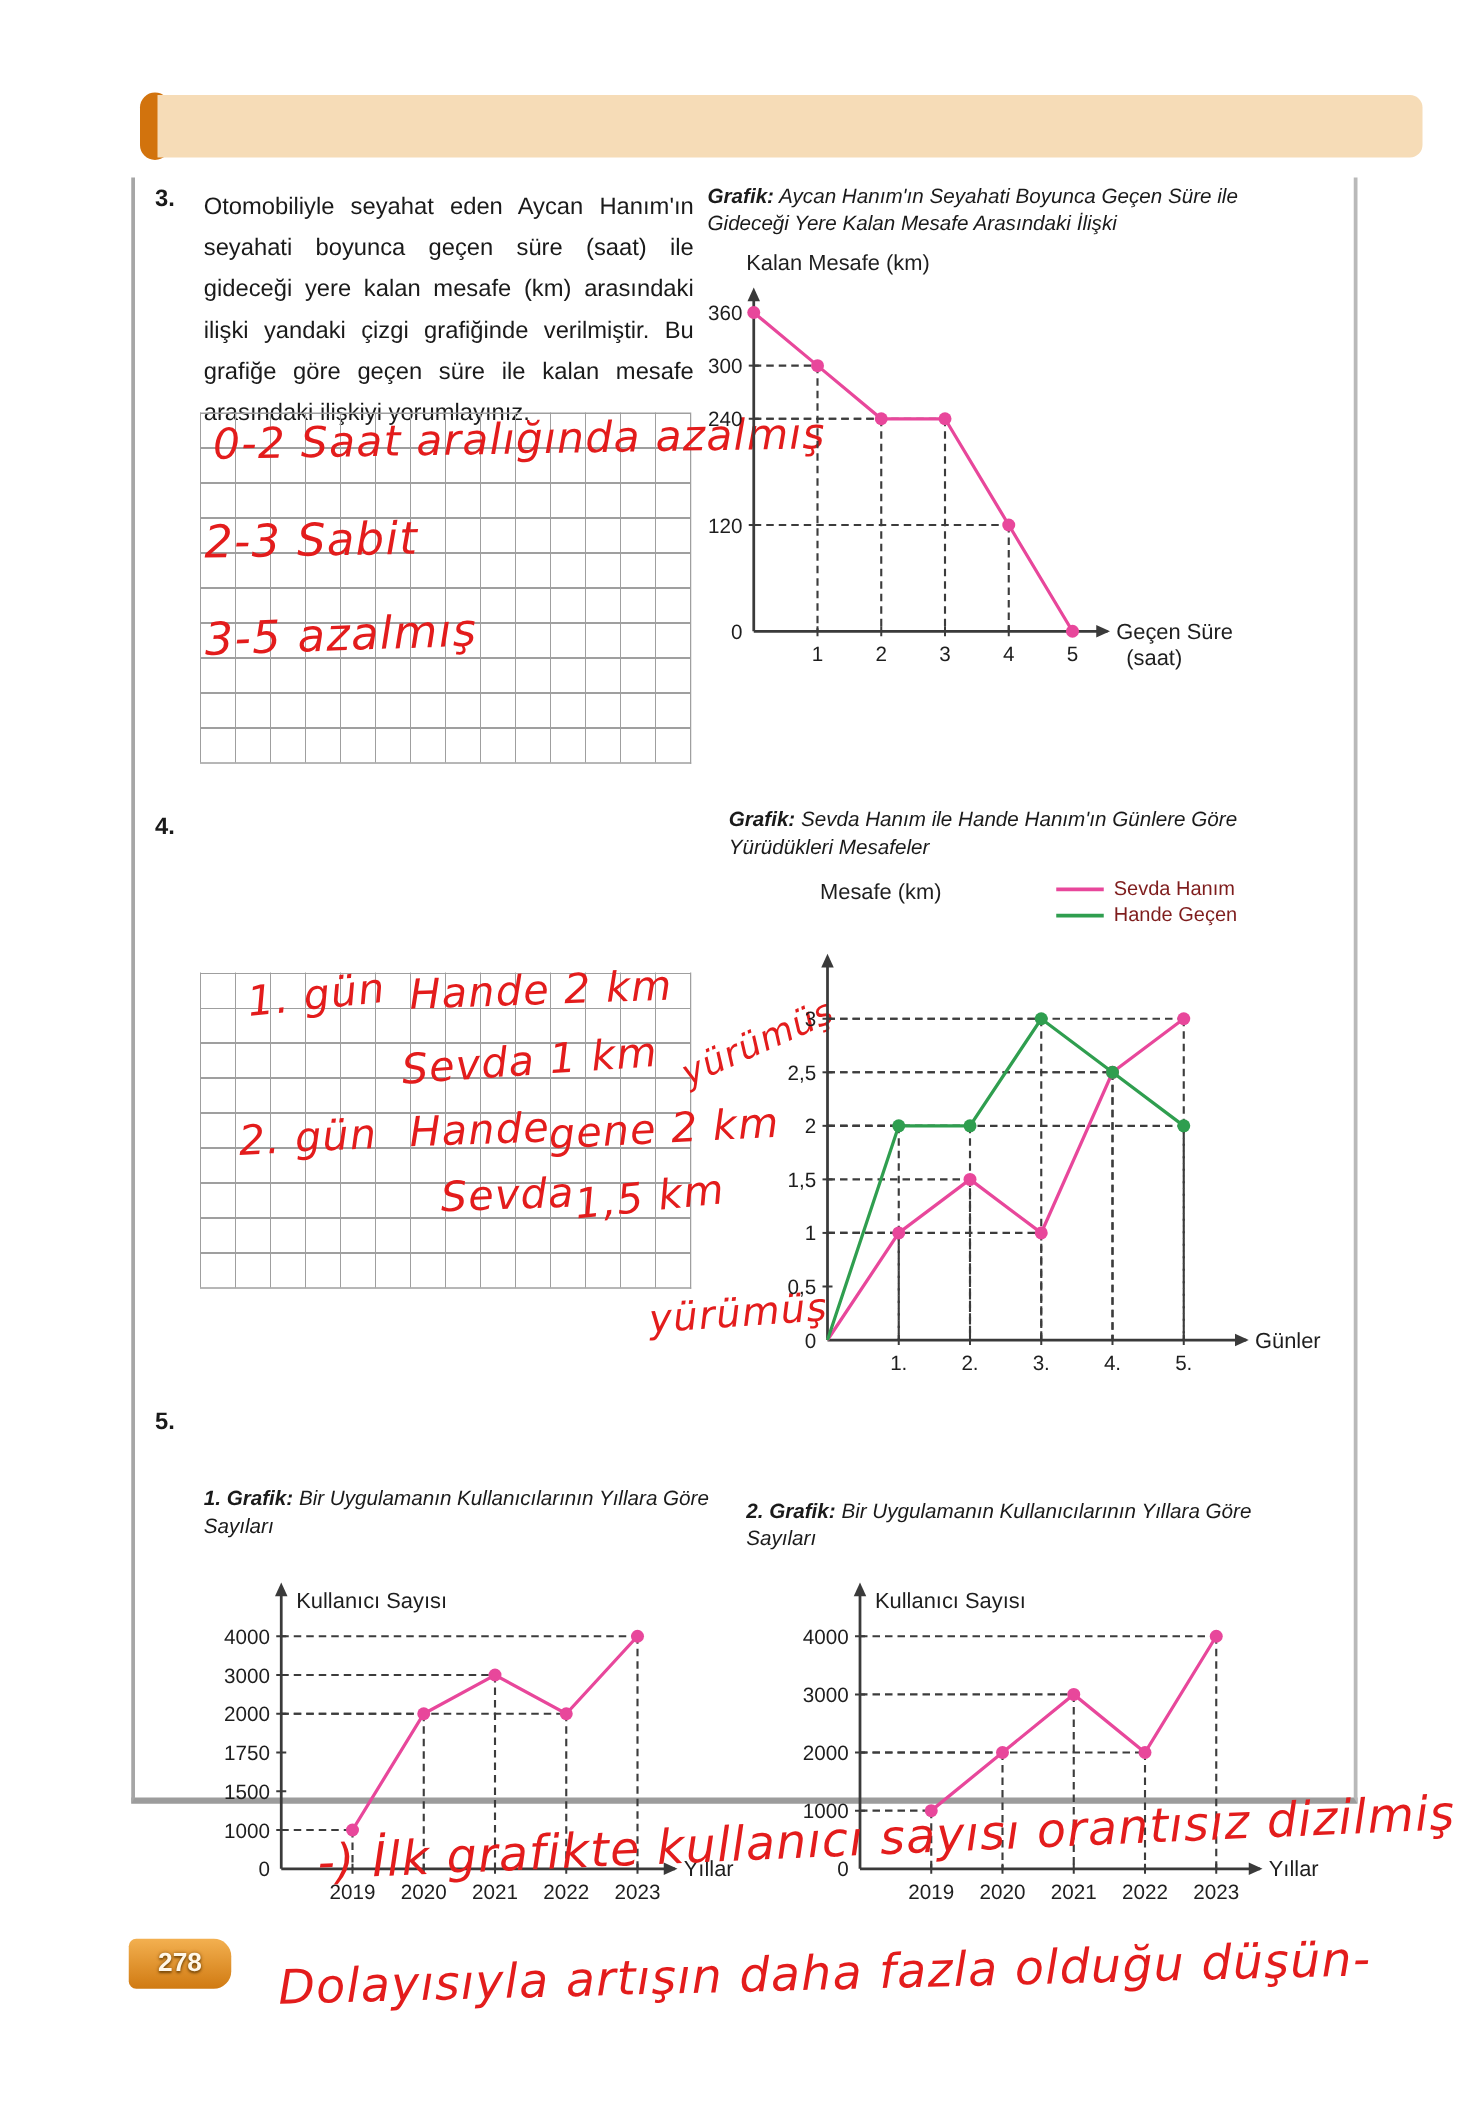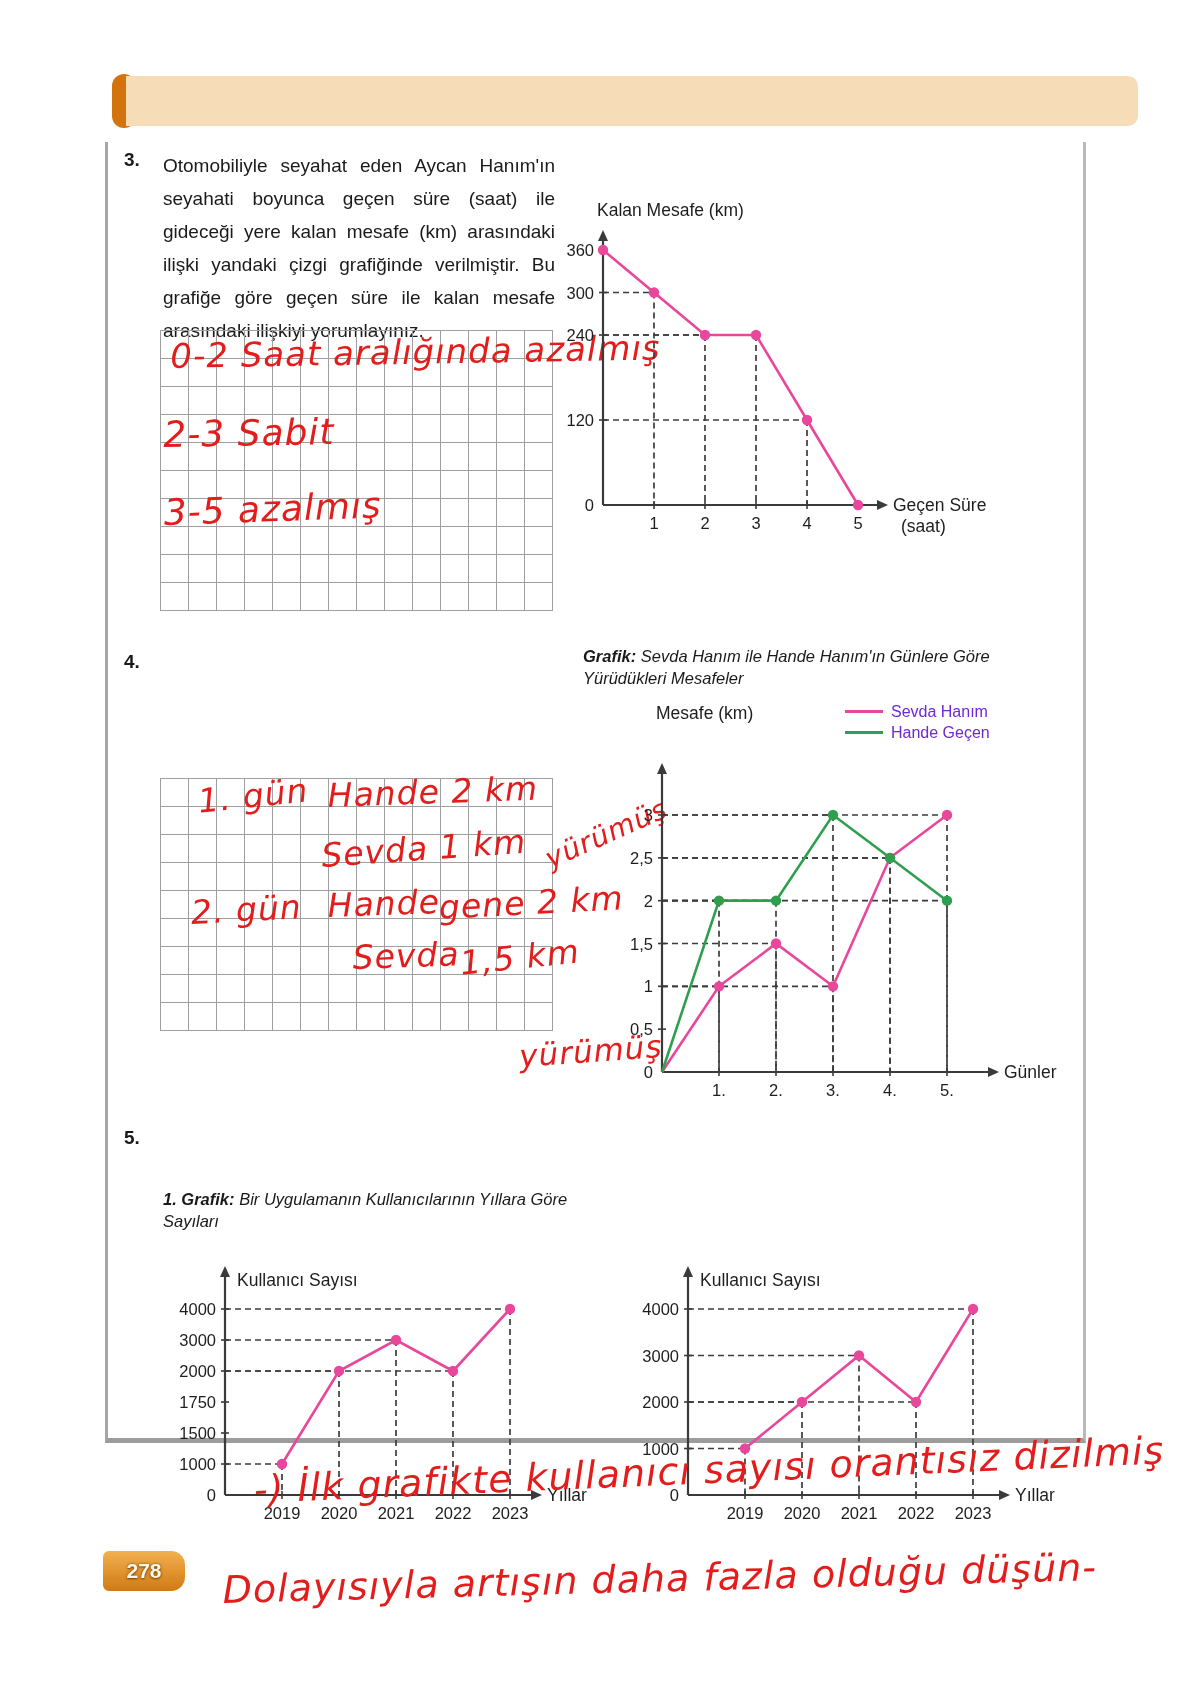--- a/index.html
+++ b/index.html
@@ -25,21 +25,21 @@
   .chart-title b{font-style:italic;}
   
   .hw{position:absolute;font-family:"DejaVu Sans",sans-serif;font-style:italic;
       white-space:nowrap;transform-origin:left top;letter-spacing:1px;}
   
   svg text{font-family:"Liberation Sans",sans-serif;}
   svg .tick{font-size:16.5px;fill:#1e1e1e;}
   svg .axlabel{font-size:17.5px;fill:#1e1e1e;}
   svg .guide{stroke:#3c3c3c;stroke-width:1.7;stroke-dasharray:6 4;}
   
-  .legend{position:absolute;font-size:16px;color:#6d28d9;}
+  .legend{position:absolute;font-size:16px;color:#7f1d1d;}
   .legend-row{display:flex;align-items:center;height:21px;}
   .swatch{display:inline-block;width:38px;height:3px;margin-right:8px;}
   
   .badge{position:absolute;left:103px;top:1551px;width:82px;height:40px;border-radius:6px 14px 14px 6px;
          display:flex;align-items:center;justify-content:center;font-size:21px;font-weight:bold;
          color:#fff7e8;text-shadow:0 1px 2px #7a4a08, 0 0 3px #8a5510;}
 </style>
 </head>
 <body>
 
@@ -51,20 +51,24 @@
   <div class="frame"></div>
 
   <div class="qnum" style="left:124px;top:149px;">3.</div>
   <div class="qtext" style="left:163px;top:149px;width:392px;">Otomobiliyle seyahat eden Aycan Hanım'ın seyahati boyunca geçen süre (saat) ile gideceği yere kalan mesafe (km) arasındaki ilişki yandaki çizgi grafiğinde verilmiştir. Bu grafiğe göre geçen süre ile kalan mesafe arasındaki ilişkiyi yorumlayınız.</div>
 
   <div class="grid" style="left:160px;top:330px;width:392px;height:280px;"></div>
   <div class="hw" style="left: 170px; top: 336px; font-size: 34px; transform: rotate(-1deg); color: rgb(227, 28, 28);">0-2 Saat aralığında azalmış</div>
   <div class="hw" style="left: 163px; top: 414px; font-size: 36px; transform: rotate(-1deg); color: rgb(227, 28, 28);">2-3 Sabit</div>
   <div class="hw" style="left: 163px; top: 492px; font-size: 36px; transform: rotate(-2deg); color: rgb(227, 28, 28);">3-5 azalmış</div>
 
+  <div class="chart-title" style="left:566px;top:146px;width:452px;">
+    <b>Grafik:</b>
+    <span>Aycan Hanım'ın Seyahati Boyunca Geçen Süre ile Gideceği Yere Kalan Mesafe Arasındaki İlişki</span>
+  </div>
   <svg id="svg-q3" class="abs" style="left:560px;top:198px;" width="452" height="345" role="img">
       <line x1="43" y1="94.5" x2="94" y2="94.5" class="guide"></line>
       <line x1="94" y1="94.5" x2="94" y2="307" class="guide"></line>
       <line x1="43" y1="137" x2="145" y2="137" class="guide"></line>
       <line x1="145" y1="137" x2="145" y2="307" class="guide"></line>
       <line x1="43" y1="137" x2="196" y2="137" class="guide"></line>
       <line x1="196" y1="137" x2="196" y2="307" class="guide"></line>
       <line x1="43" y1="222" x2="247" y2="222" class="guide"></line>
       <line x1="247" y1="222" x2="247" y2="307" class="guide"></line>
       <line x1="43" y1="307" x2="326" y2="307" stroke="#3a3a3a" stroke-width="2.2"></line>
@@ -241,20 +245,24 @@
       <text x="399" y="255" class="axlabel">Yıllar</text>
       <text x="89" y="40" class="axlabel">Kullanıcı Sayısı</text>
       <polyline points="134,218 191,125 248,94 305,125 362,63" fill="none" stroke="#e8479b" stroke-width="2.6"></polyline>
       <circle cx="134" cy="218" r="5.2" fill="#e8479b"></circle>
       <circle cx="191" cy="125" r="5.2" fill="#e8479b"></circle>
       <circle cx="248" cy="94" r="5.2" fill="#e8479b"></circle>
       <circle cx="305" cy="125" r="5.2" fill="#e8479b"></circle>
       <circle cx="362" cy="63" r="5.2" fill="#e8479b"></circle>
     </svg>
 
+  <div class="chart-title" style="left:597px;top:1198px;width:430px;">
+    <b>2. Grafik:</b>
+    <span>Bir Uygulamanın Kullanıcılarının Yıllara Göre Sayıları</span>
+  </div>
   <svg id="svg-q5b" class="abs" style="left:598px;top:1246px;" width="470" height="300" role="img">
       <line x1="90" y1="202.5" x2="147" y2="202.5" class="guide"></line>
       <line x1="147" y1="202.5" x2="147" y2="249" class="guide"></line>
       <line x1="90" y1="156" x2="204" y2="156" class="guide"></line>
       <line x1="204" y1="156" x2="204" y2="249" class="guide"></line>
       <line x1="90" y1="109.5" x2="261" y2="109.5" class="guide"></line>
       <line x1="261" y1="109.5" x2="261" y2="249" class="guide"></line>
       <line x1="90" y1="156" x2="318" y2="156" class="guide"></line>
       <line x1="318" y1="156" x2="318" y2="249" class="guide"></line>
       <line x1="90" y1="63" x2="375" y2="63" class="guide"></line>

